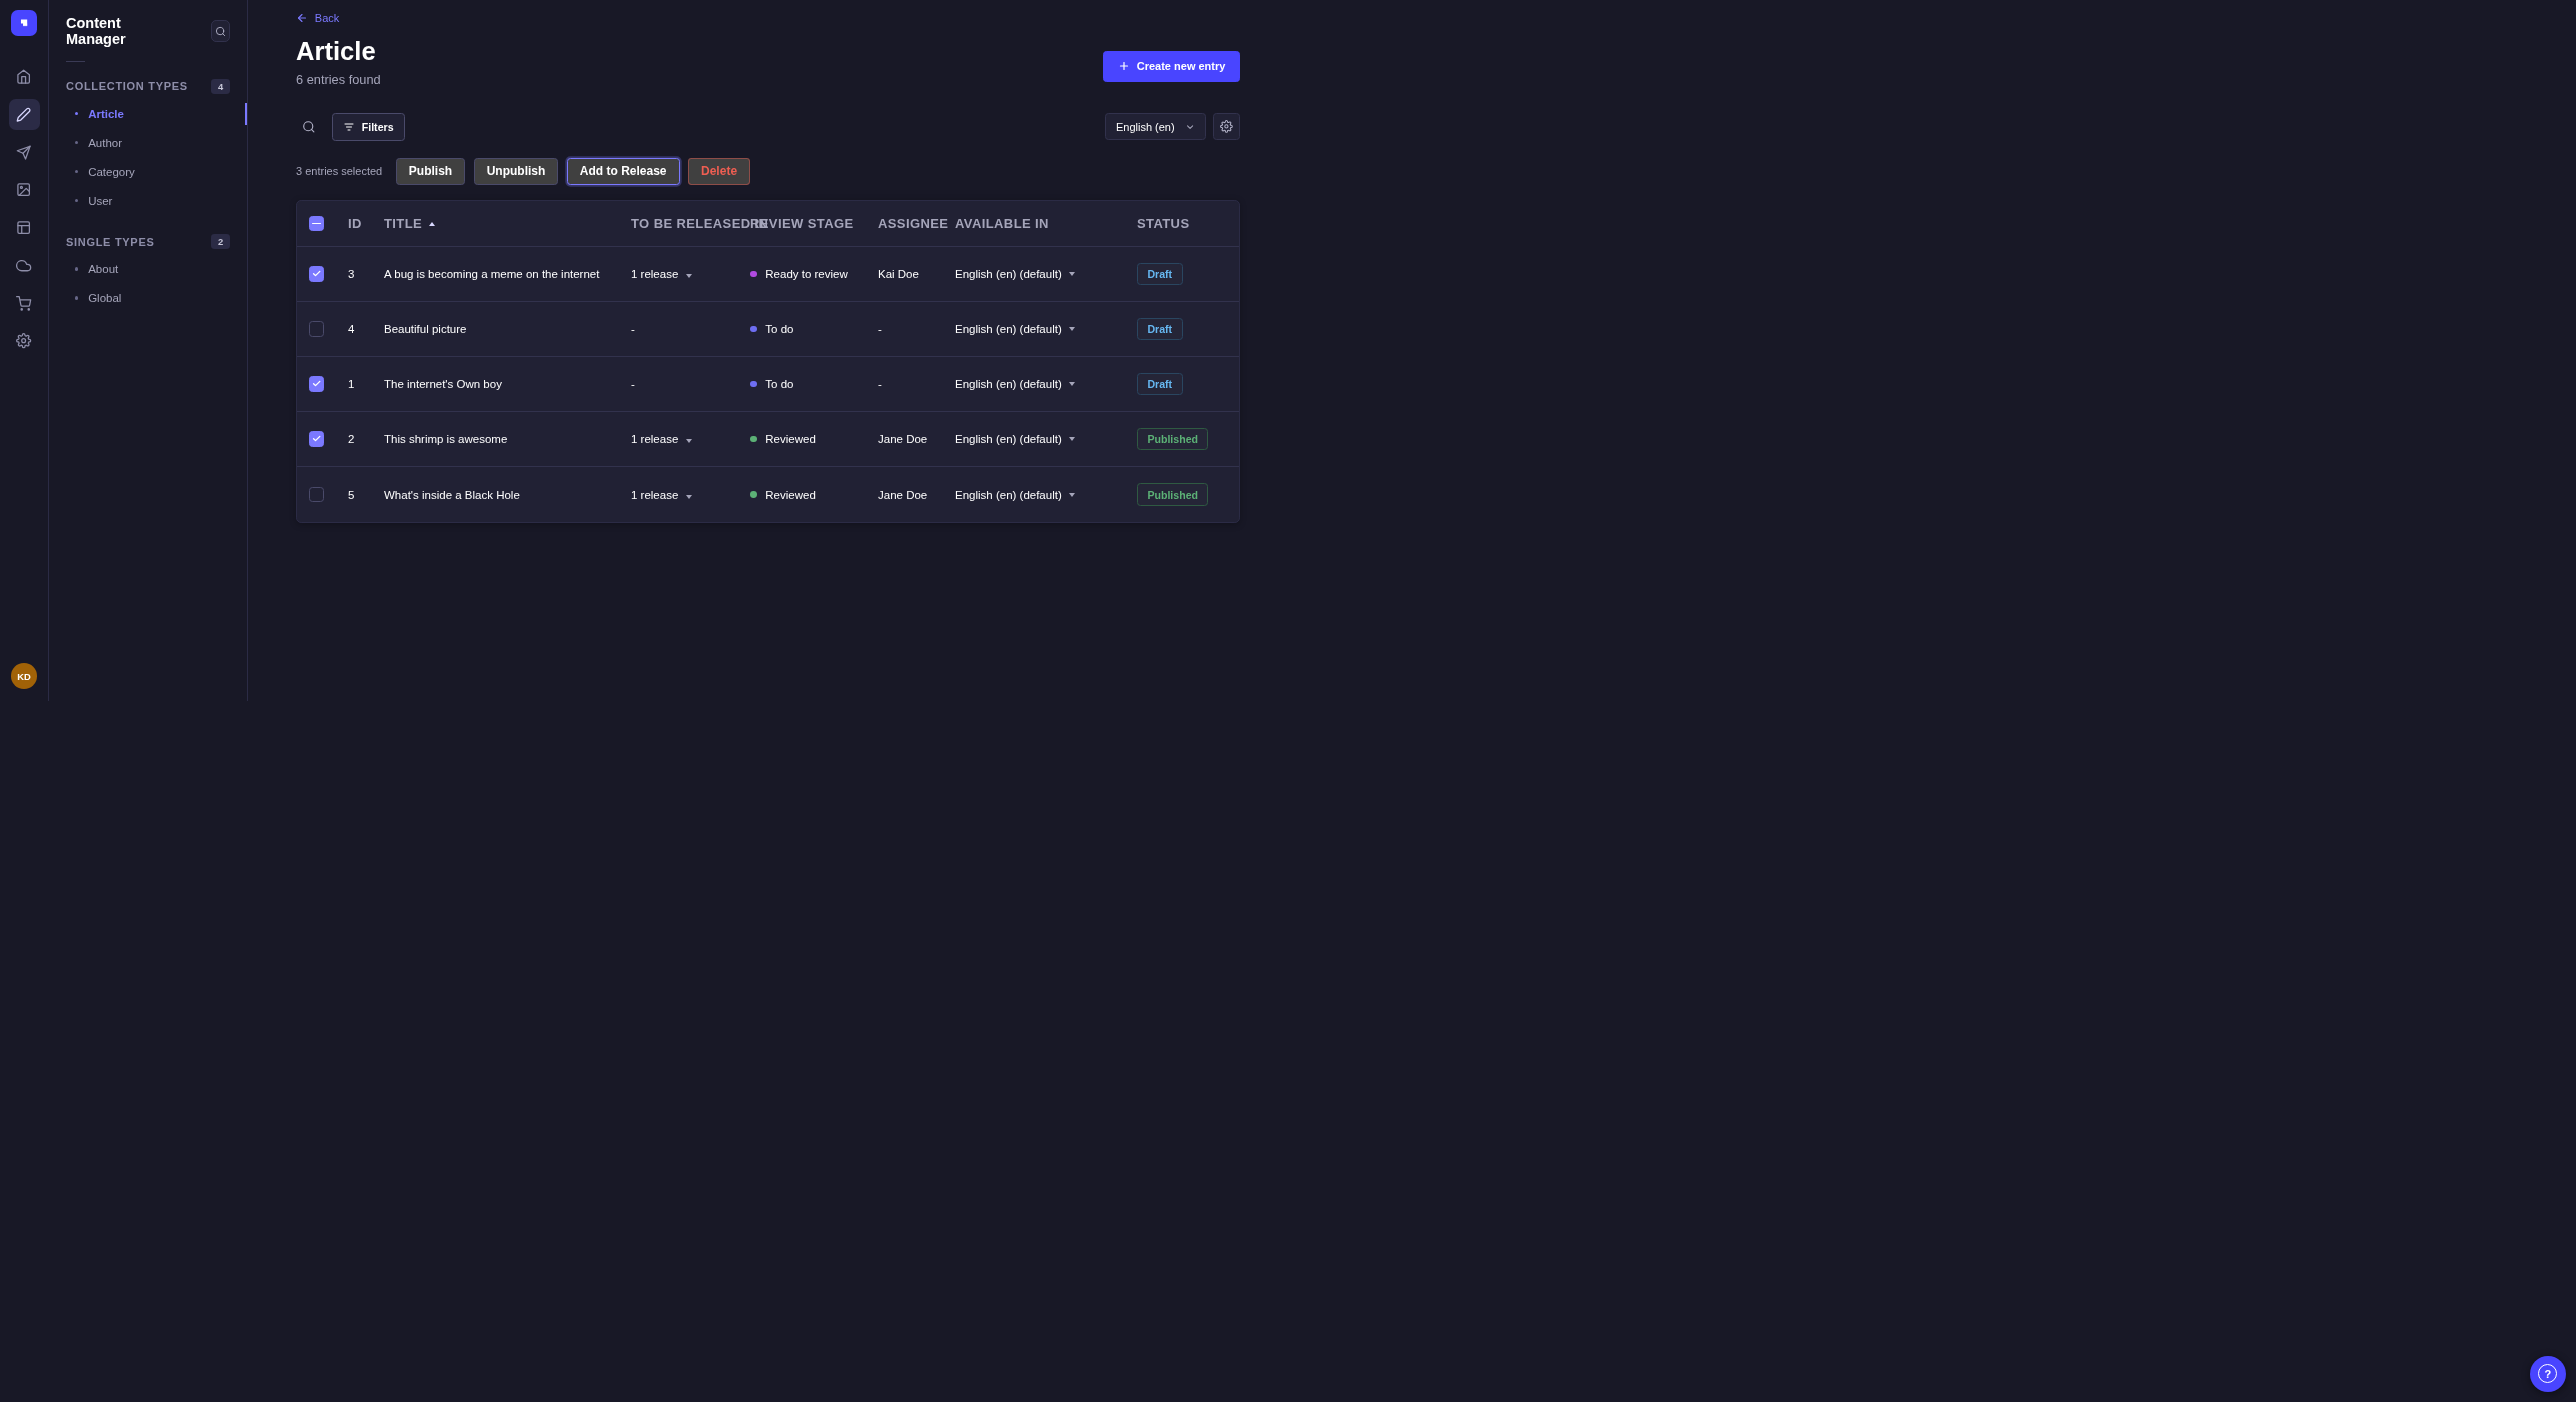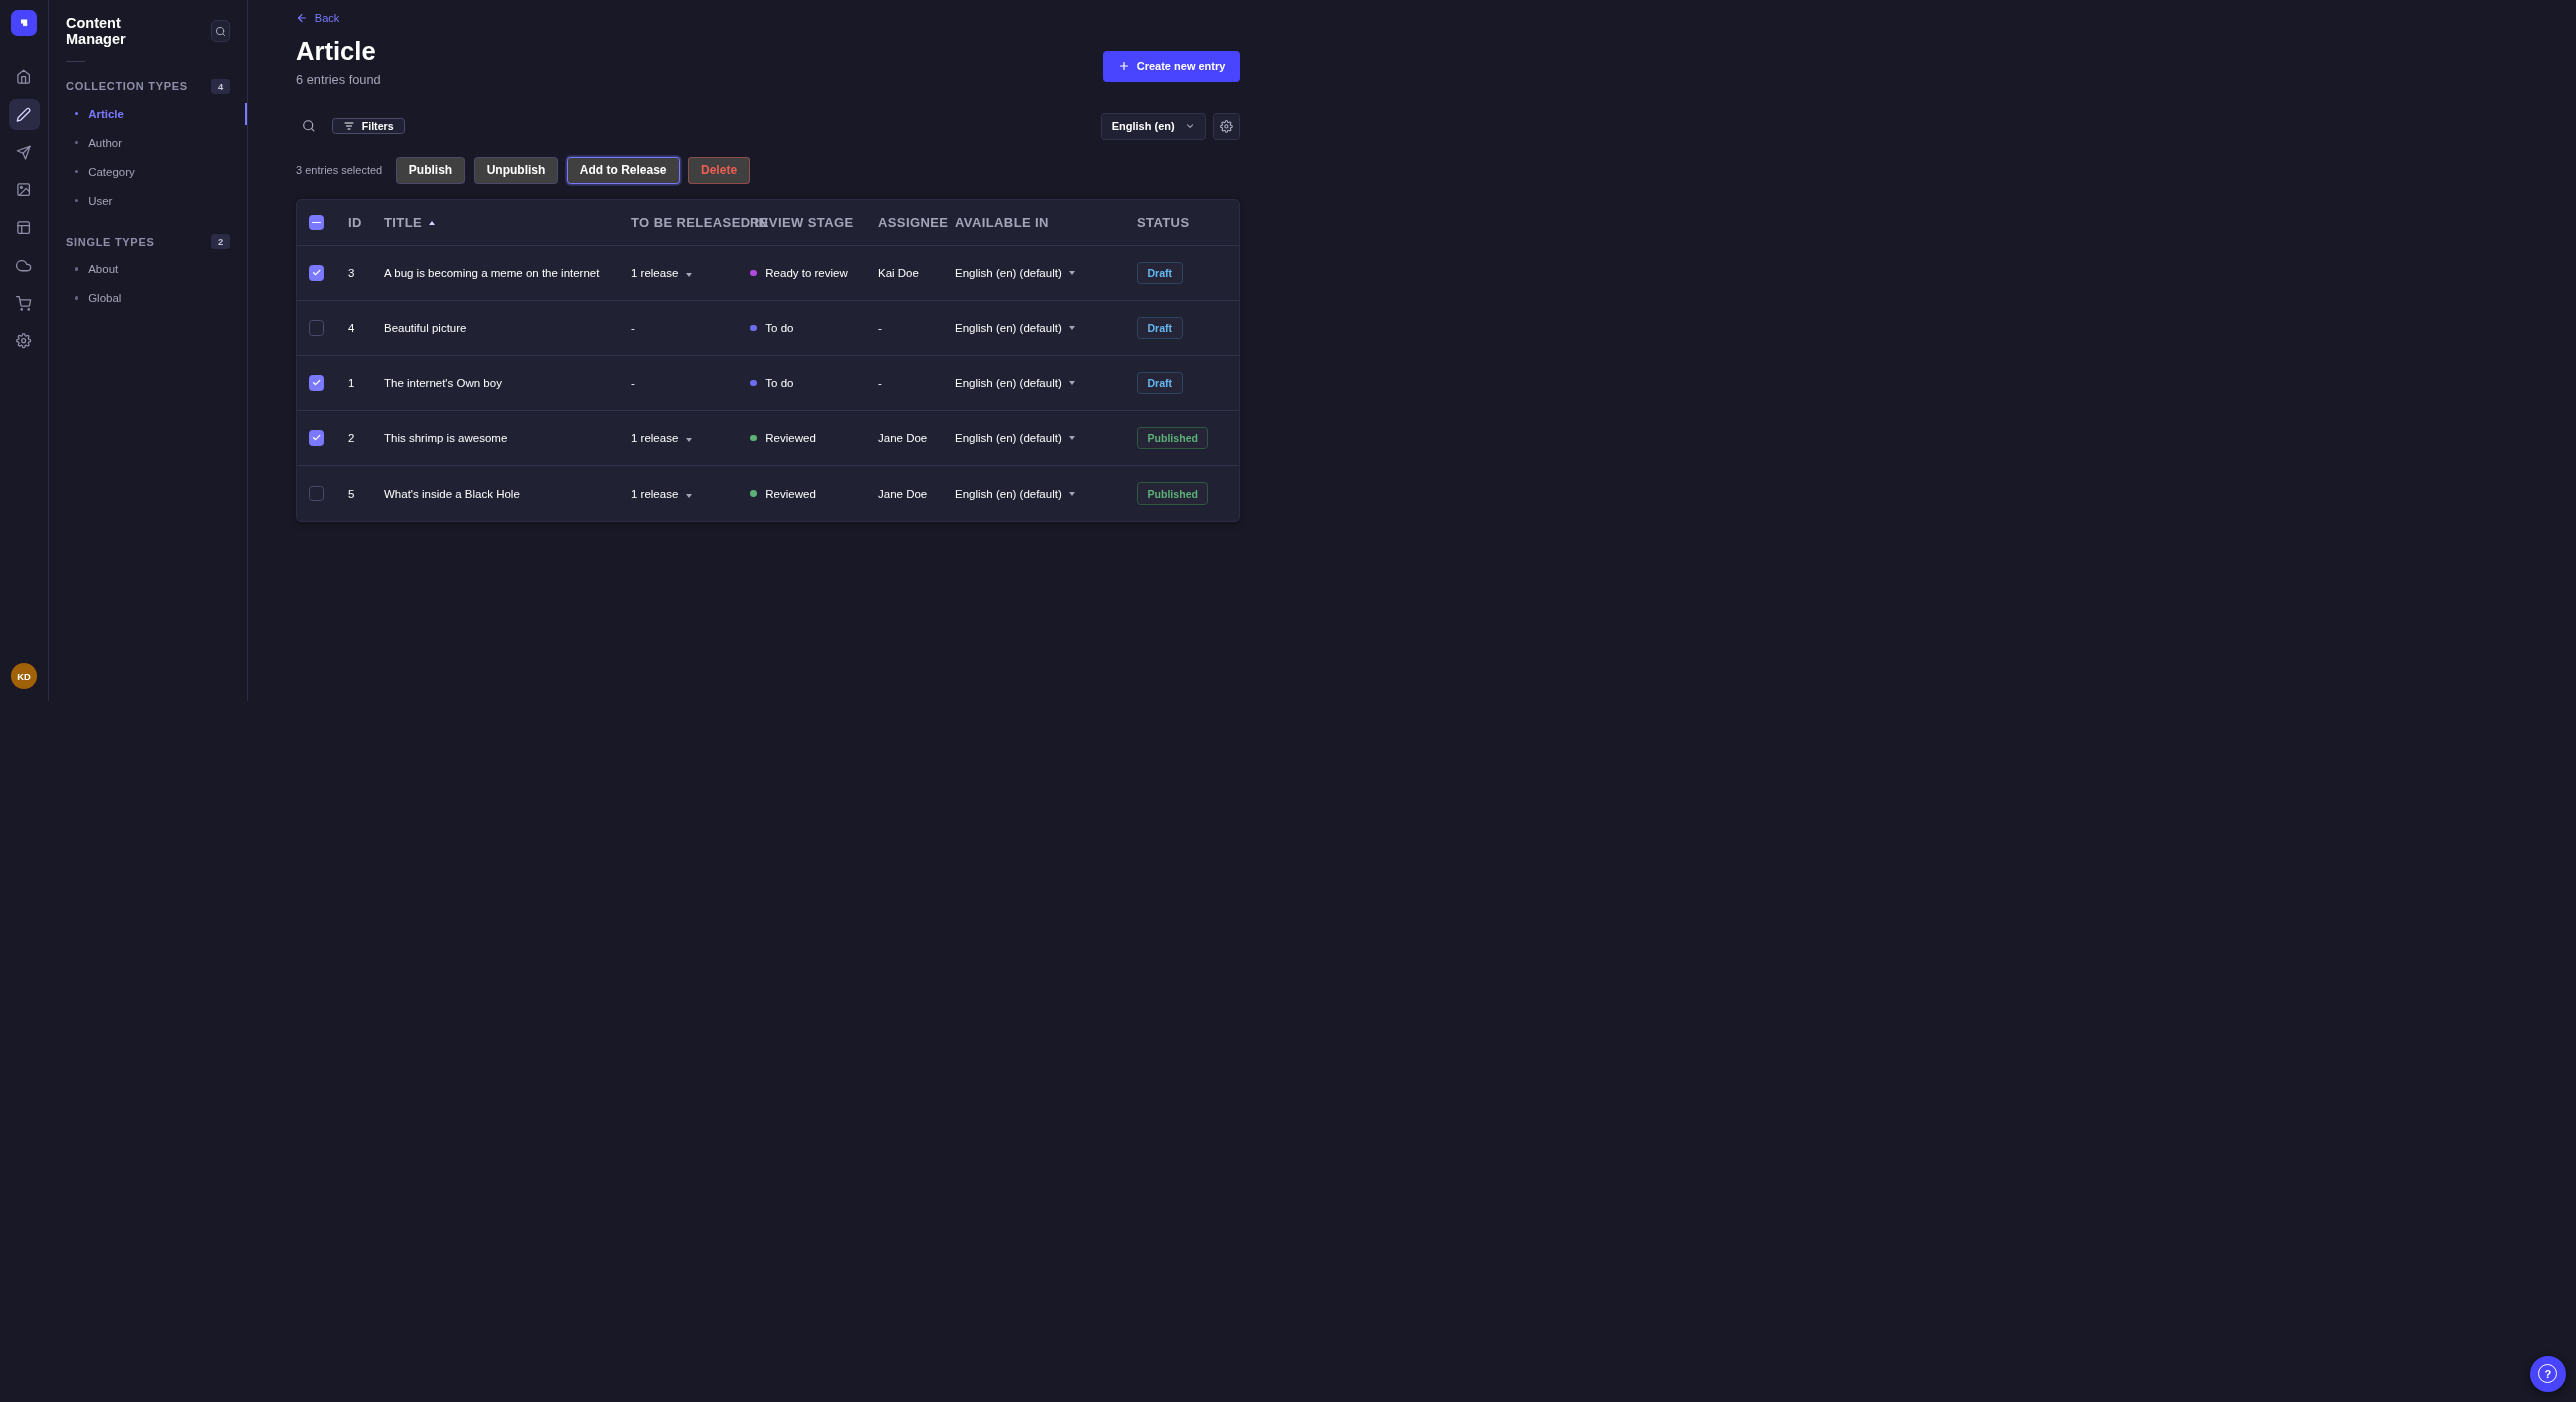--- a/index.html
+++ b/index.html
@@ -78,29 +78,29 @@
   .create-btn {
     display:flex; align-items:center; gap:6.8px; height:31px; padding:0 13.6px;
     background:var(--primary); border:0.9px solid var(--primary); border-radius:3.4px;
     color:#fff; font-size:11px; font-weight:600; cursor:pointer; margin-top:13.6px;
   }
 
   .toolbar { display:flex; align-items:center; justify-content:space-between; margin-top:25.6px; }
   .toolbar-left { display:flex; align-items:center; gap:10.2px; }
   .search-icon-btn { width:25.6px; height:25.6px; display:flex; align-items:center; justify-content:center; color:#b3b3c9; background:transparent; border:none; cursor:pointer; }
   .filters-btn {
-    display:flex; align-items:center; gap:6.8px; height:16px; padding:0 10.2px;
+    display:flex; align-items:center; gap:6.8px; height:28px; padding:0 10.2px;
     background:#212134; border:0.9px solid #4a4a6a; border-radius:3.4px;
     color:#fff; font-size:10.6px; font-weight:600; cursor:pointer;
   }
   .toolbar-right { display:flex; align-items:center; gap:6.8px; }
   .locale-select {
     display:flex; align-items:center; gap:10.2px; height:27px; padding:0 10.2px;
     background:#212134; border:0.9px solid #32324d; border-radius:3.4px;
-    color:#fff; font-size:11px; cursor:pointer;font-weight:bold;
+    color:#fff; font-size:11px; cursor:pointer;
   }
   .gear-btn {
     width:27px; height:27px; background:#212134; border:0.9px solid #32324d; border-radius:3.4px;
     display:flex; align-items:center; justify-content:center; color:#b3b3c9; cursor:pointer;
   }
 
   .selection-row { display:flex; align-items:center; gap:8.5px; margin-top:17px; }
   .selection-label { font-size:11px; color:#a5a5ba; margin-right:5.1px; }
   .sel-btn {
     height:27px; padding:0 12px; border-radius:3.4px;

